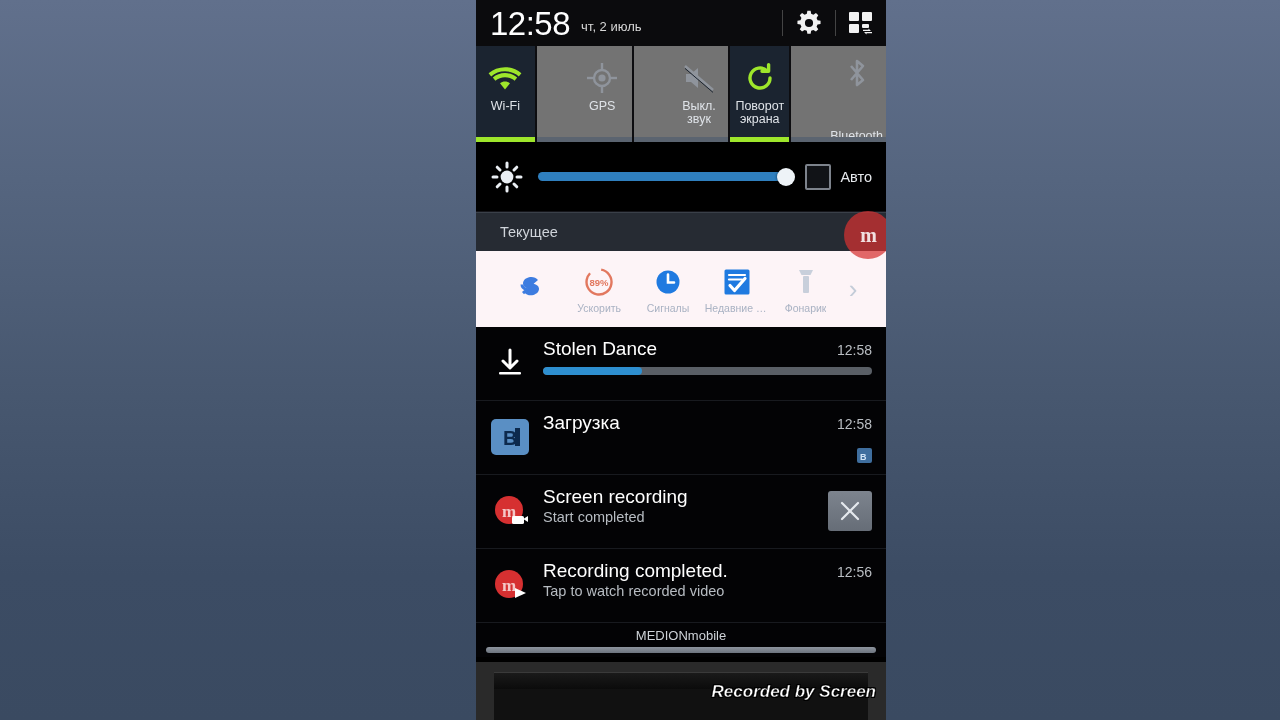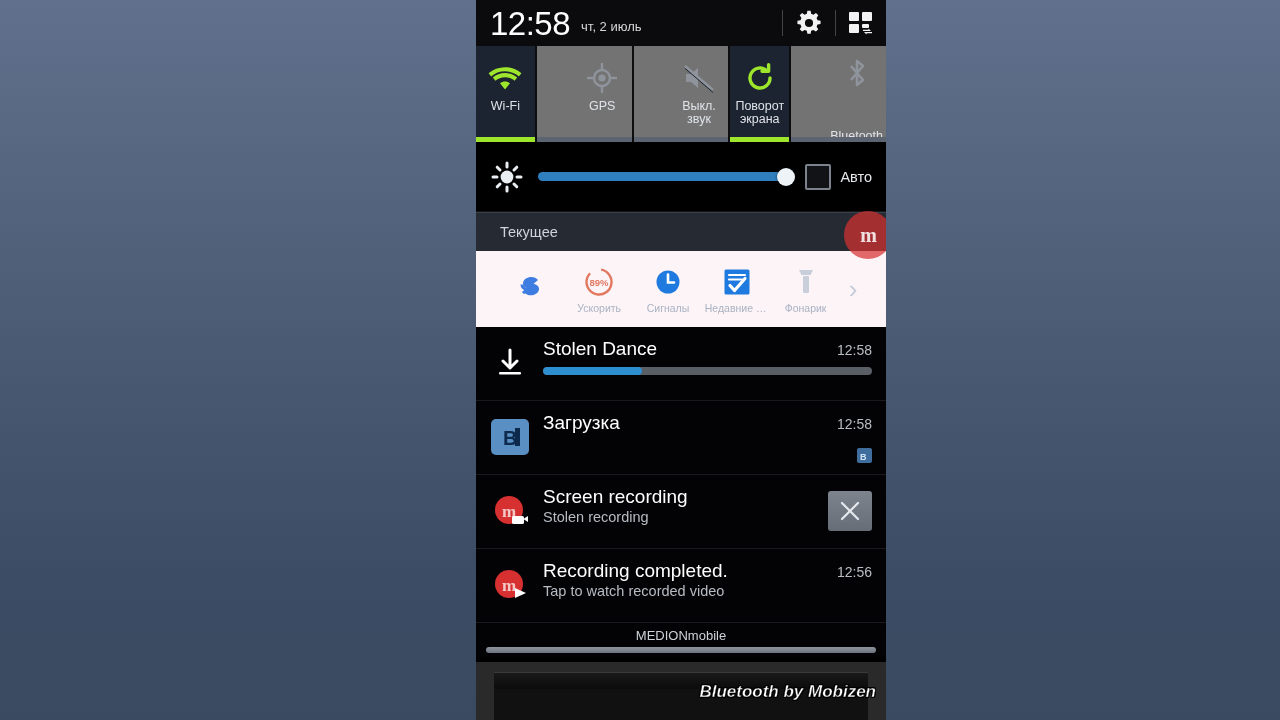--- a/index.html
+++ b/index.html
@@ -376,21 +376,21 @@
         <circle cx="18" cy="18" r="14" fill="#d63031"></circle>
         <text x="18" y="25" text-anchor="middle" font-size="17" fill="#f4c7c7" font-family="Liberation Serif, serif" font-weight="bold">m</text>
         <rect x="21" y="24" width="12" height="8" rx="1.6" fill="#fff"></rect>
         <path d="M33 26.5l4-2.5v6l-4-2.5z" fill="#fff"></path>
       </svg>
     </div>
     <div class="n-body">
       <div class="n-row">
         <div class="n-title">Screen recording</div>
       </div>
-      <div class="n-sub">Stolen recording</div>
+      <div class="n-sub">Start completed</div>
     </div>
     <div class="x-btn">
       <svg width="26" height="26" viewBox="0 0 26 26" stroke="#e4e8ed" stroke-width="2.2" stroke-linecap="round">
         <line x1="5" y1="5" x2="21" y2="21"></line>
         <line x1="21" y1="5" x2="5" y2="21"></line>
       </svg>
     </div>
   </div>
 
 
@@ -418,14 +418,14 @@
   </div>
 
   <div class="peek">
     <div class="peek-inner"></div>
   </div>
 
   <div class="bubble">
     <b>m</b>
   </div>
 
-  <div class="wm">Bluetooth by Mobizen</div>
+  <div class="wm">Recorded by Screen</div>
 </div>
 
 </body></html>

